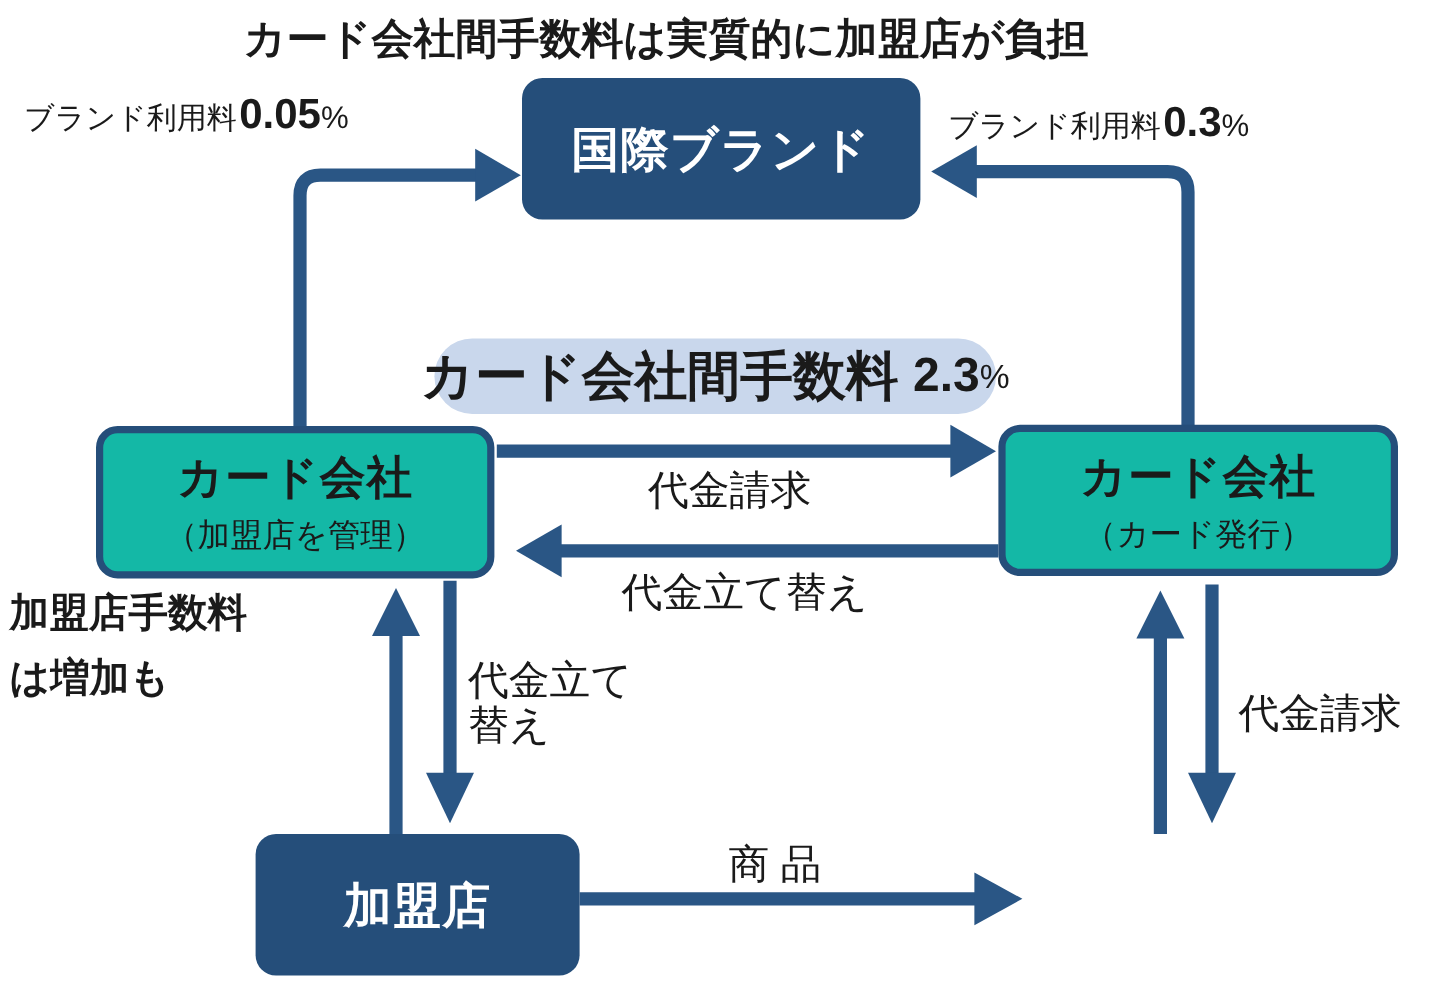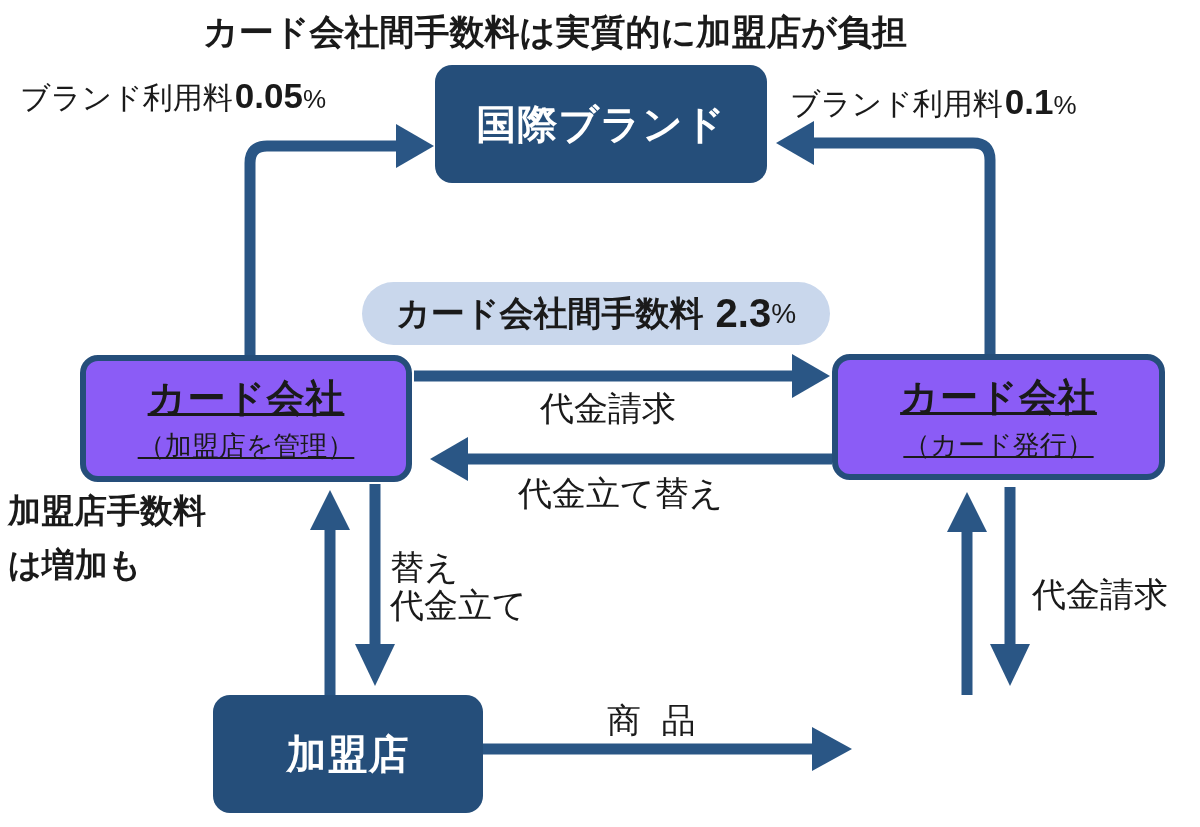--- a/index.html
+++ b/index.html
@@ -15,35 +15,35 @@
     font-family:"Liberation Sans","DejaVu Sans",sans-serif;color:var(--ink);
   }
   .abs{position:absolute;}
   svg.arrow-layer{position:absolute;left:0;top:0;width:1200px;height:827px;z-index:1;}
   .arrow-stroke{stroke:var(--arrow);stroke-width:11;fill:none;stroke-linecap:butt;}
   .arrow-head{fill:var(--arrow);stroke:none;}
 
   .node{display:flex;flex-direction:column;align-items:center;justify-content:center;
         box-sizing:border-box;z-index:2;}
   .node.solid{background:var(--navy);border-radius:17px;color:var(--box-text);}
-  .node.outline{background:#8b5cf6;border:6px solid var(--navy);border-radius:18px;text-decoration:underline;}
+  .node.outline{background:#14b8a6;border:6px solid var(--navy);border-radius:18px;}
   .node-label-lg{font-size:40px;font-weight:bold;letter-spacing:1px;}
   .node-label-md{font-size:38px;font-weight:bold;letter-spacing:1px;}
   .node-sublabel{font-size:27px;margin-top:4px;letter-spacing:0px;}
 
   .title{font-size:35px;font-weight:bold;text-align:center;white-space:nowrap;z-index:2;}
 
   .fee-row{display:flex;align-items:baseline;white-space:nowrap;z-index:2;}
-  .fee-label{font-size:30px;}
+  .fee-label{font-size:25px;}
   .fee-value{font-size:35px;font-weight:bold;margin-left:2px;}
   .fee-unit{font-size:26px;}
 
   .pill{background:var(--pill);border-radius:32px;display:flex;align-items:baseline;
         justify-content:center;z-index:2;white-space:nowrap;}
-  .pill .pill-label{font-size:34px;font-weight:bold;align-self:center;font-family:Liberation Mono, monospace;}
+  .pill .pill-label{font-size:44px;font-weight:bold;align-self:center;font-family:Liberation Mono, monospace;}
   .pill .pill-value{font-size:40px;font-weight:bold;margin-left:12px;align-self:center;}
   .pill .pill-unit{font-size:28px;align-self:center;}
 
   .flow-label{font-size:34px;white-space:nowrap;z-index:2;}
   .flow-label .line2-indent{padding-left:22px;}
   .two-line{line-height:38px;}
 
   .merchant-fee{z-index:2;font-weight:bold;}
   .merchant-fee .mf-line1{font-size:33px;line-height:38px;}
   .merchant-fee .mf-line2{font-size:38px;line-height:40px;}
@@ -98,21 +98,21 @@
   <div class="abs title" style="left:110px;top:9px;width:890px;">カード会社間手数料は実質的に加盟店が負担</div>
 
   <div class="abs fee-row" style="left:20px;top:76px;">
     <span class="fee-label">ブランド利用料</span>
     <span class="fee-value">0.05</span>
     <span class="fee-unit">%</span>
   </div>
 
   <div class="abs fee-row" style="left:790px;top:82px;">
     <span class="fee-label">ブランド利用料</span>
-    <span class="fee-value">0.1</span>
+    <span class="fee-value">0.3</span>
     <span class="fee-unit">%</span>
   </div>
 
   <div class="abs node solid" style="left:435px;top:65px;width:332px;height:118px;">
     <div class="node-label-lg">国際ブランド</div>
   </div>
 
   <div class="abs pill" style="left:362px;top:282px;width:468px;height:63px;">
     <span class="pill-label">カード会社間手数料</span>
     <span class="pill-value">2.3</span>
@@ -134,27 +134,27 @@
   <div class="abs flow-label" style="left:518px;top:471px;">代金立て替え</div>
 
   <div class="abs merchant-fee" style="left:8px;top:492px;">
     <div class="mf-line1">加盟店手数料</div>
     <div class="mf-gap"></div>
     <div class="mf-note">は増加も</div>
   </div>
 
 
   <div class="abs flow-label two-line" style="left:390px;top:548px;">
+    <div>代金立て</div>
     <div>替え</div>
-    <div>代金立て</div>
   </div>
 
 
   <div class="abs flow-label" style="left:1032px;top:572px;">代金請求</div>
 
-  <div class="abs flow-label" style="left:607px;top:698px;font-family:Liberation Mono, monospace;">商 品</div>
+  <div class="abs flow-label" style="left:607px;top:698px;">商 品</div>
 
   <div class="abs node solid" style="left:213px;top:695px;width:270px;height:118px;">
     <div class="node-label-lg">加盟店</div>
   </div>
 
 
 </div>
 
 </body></html>

